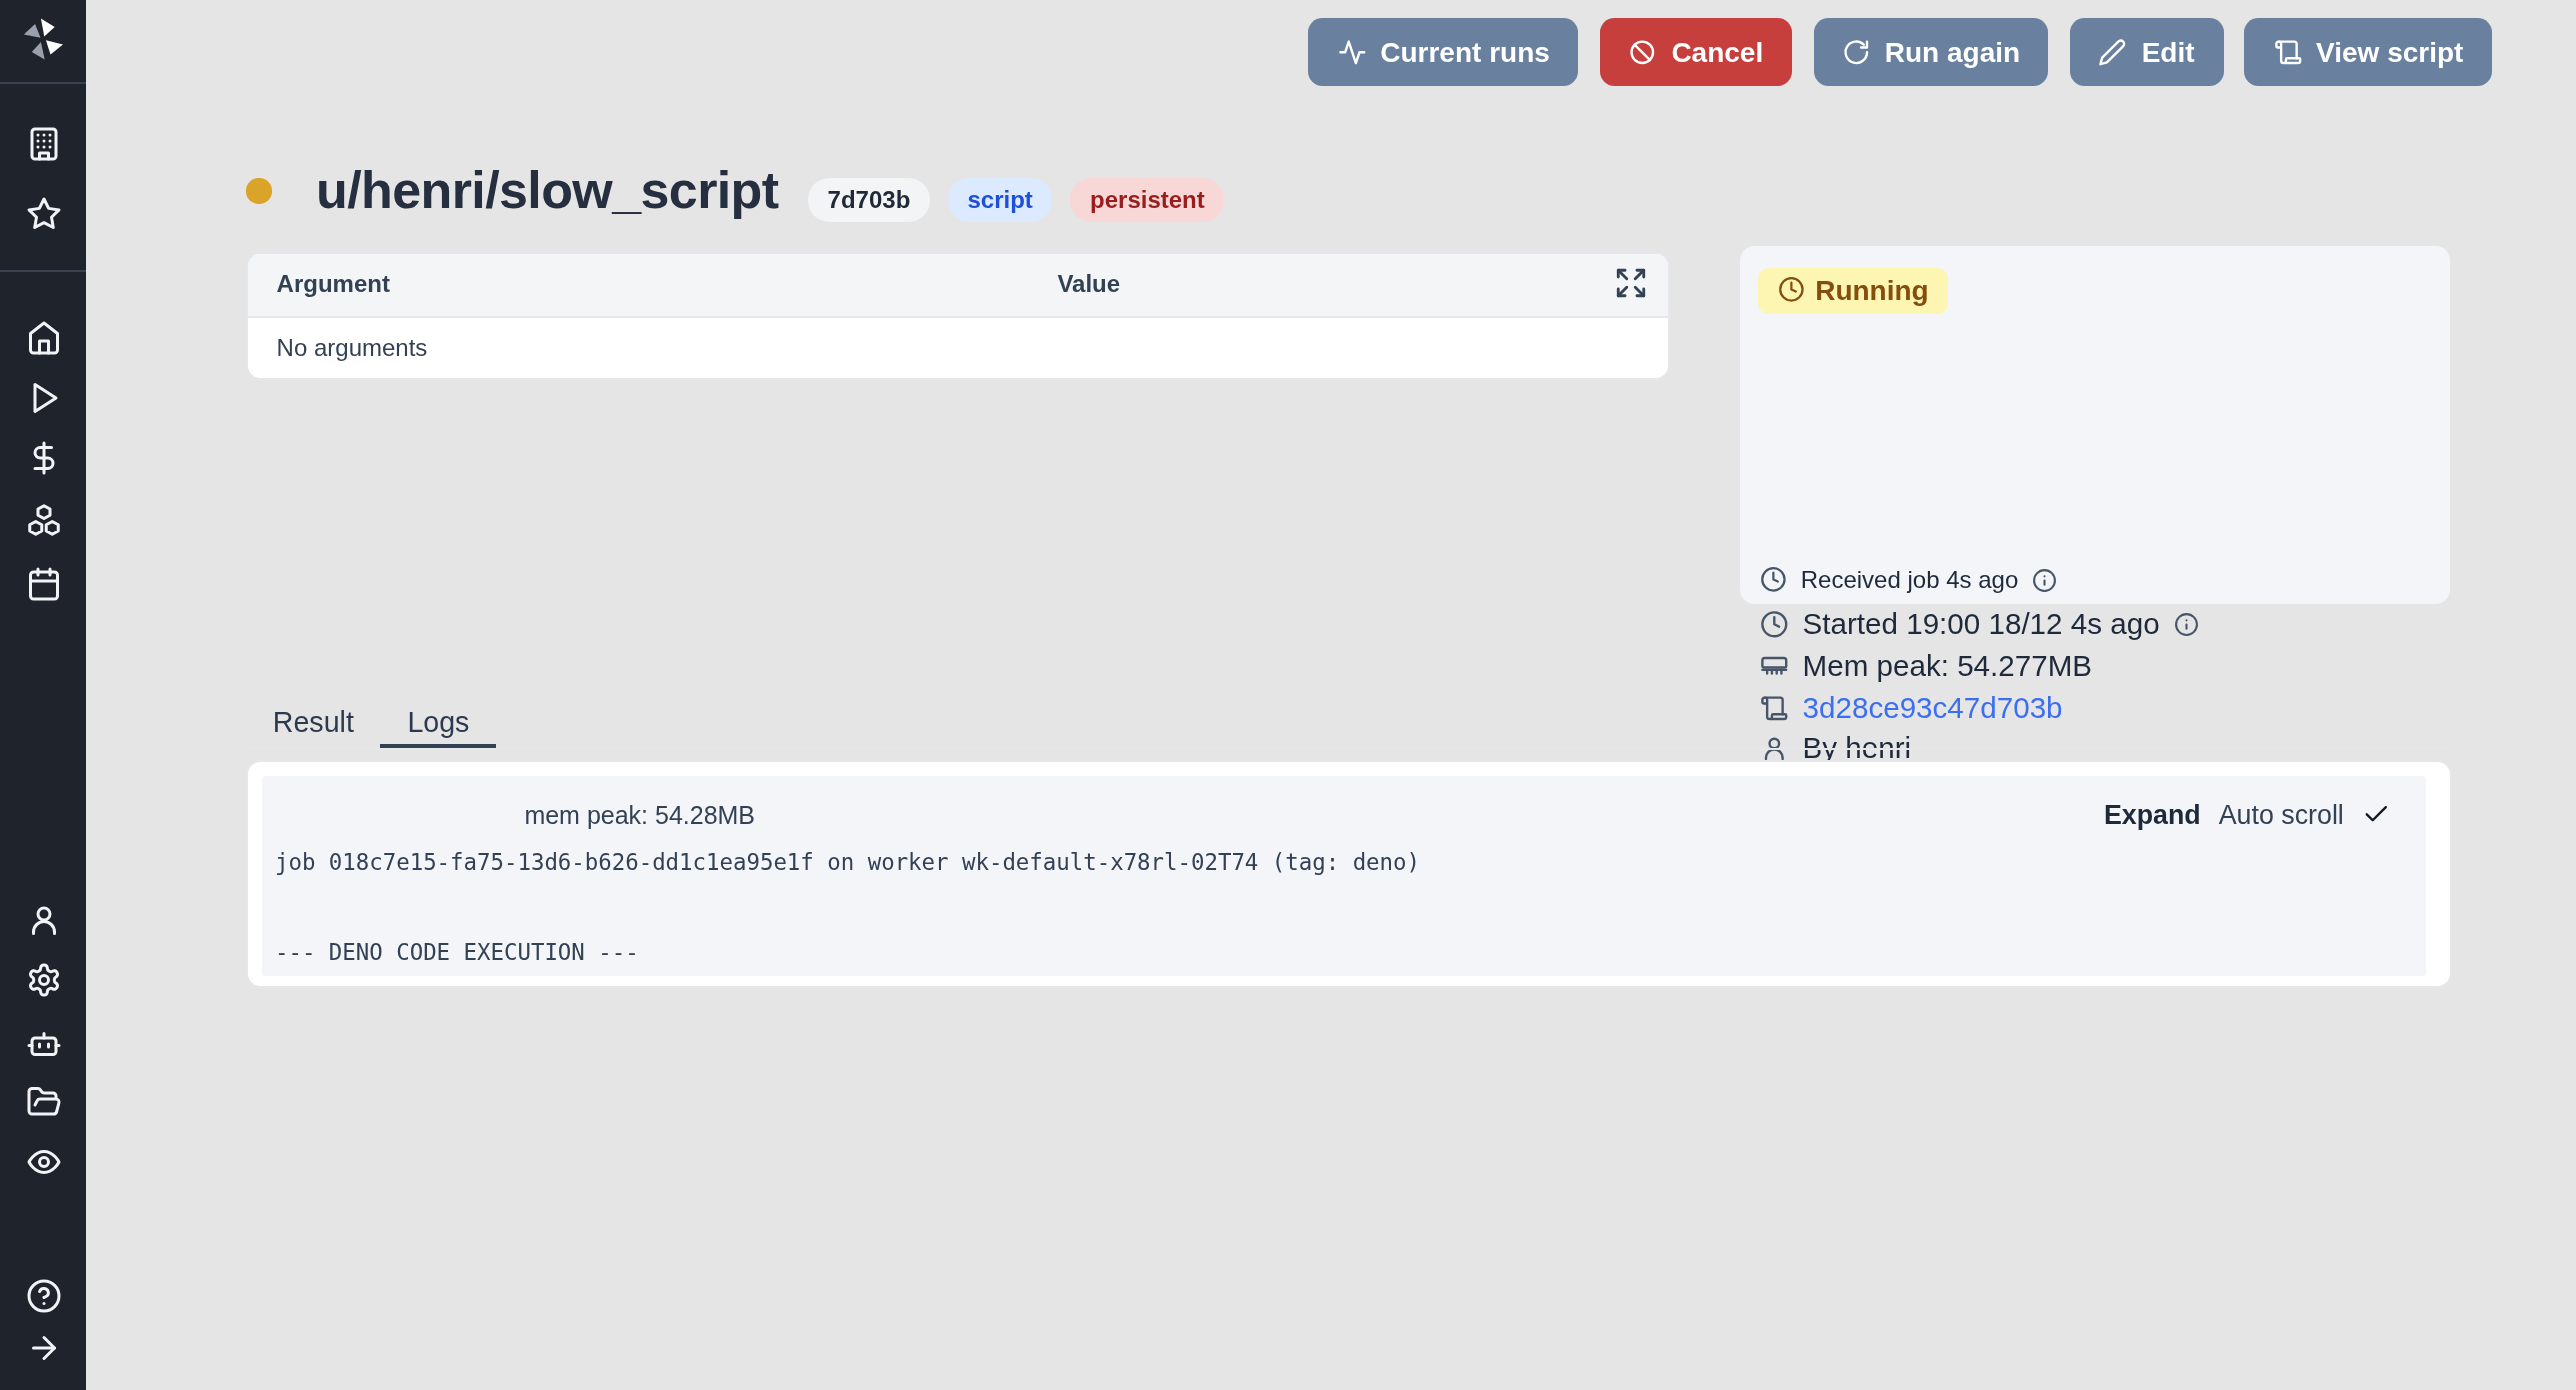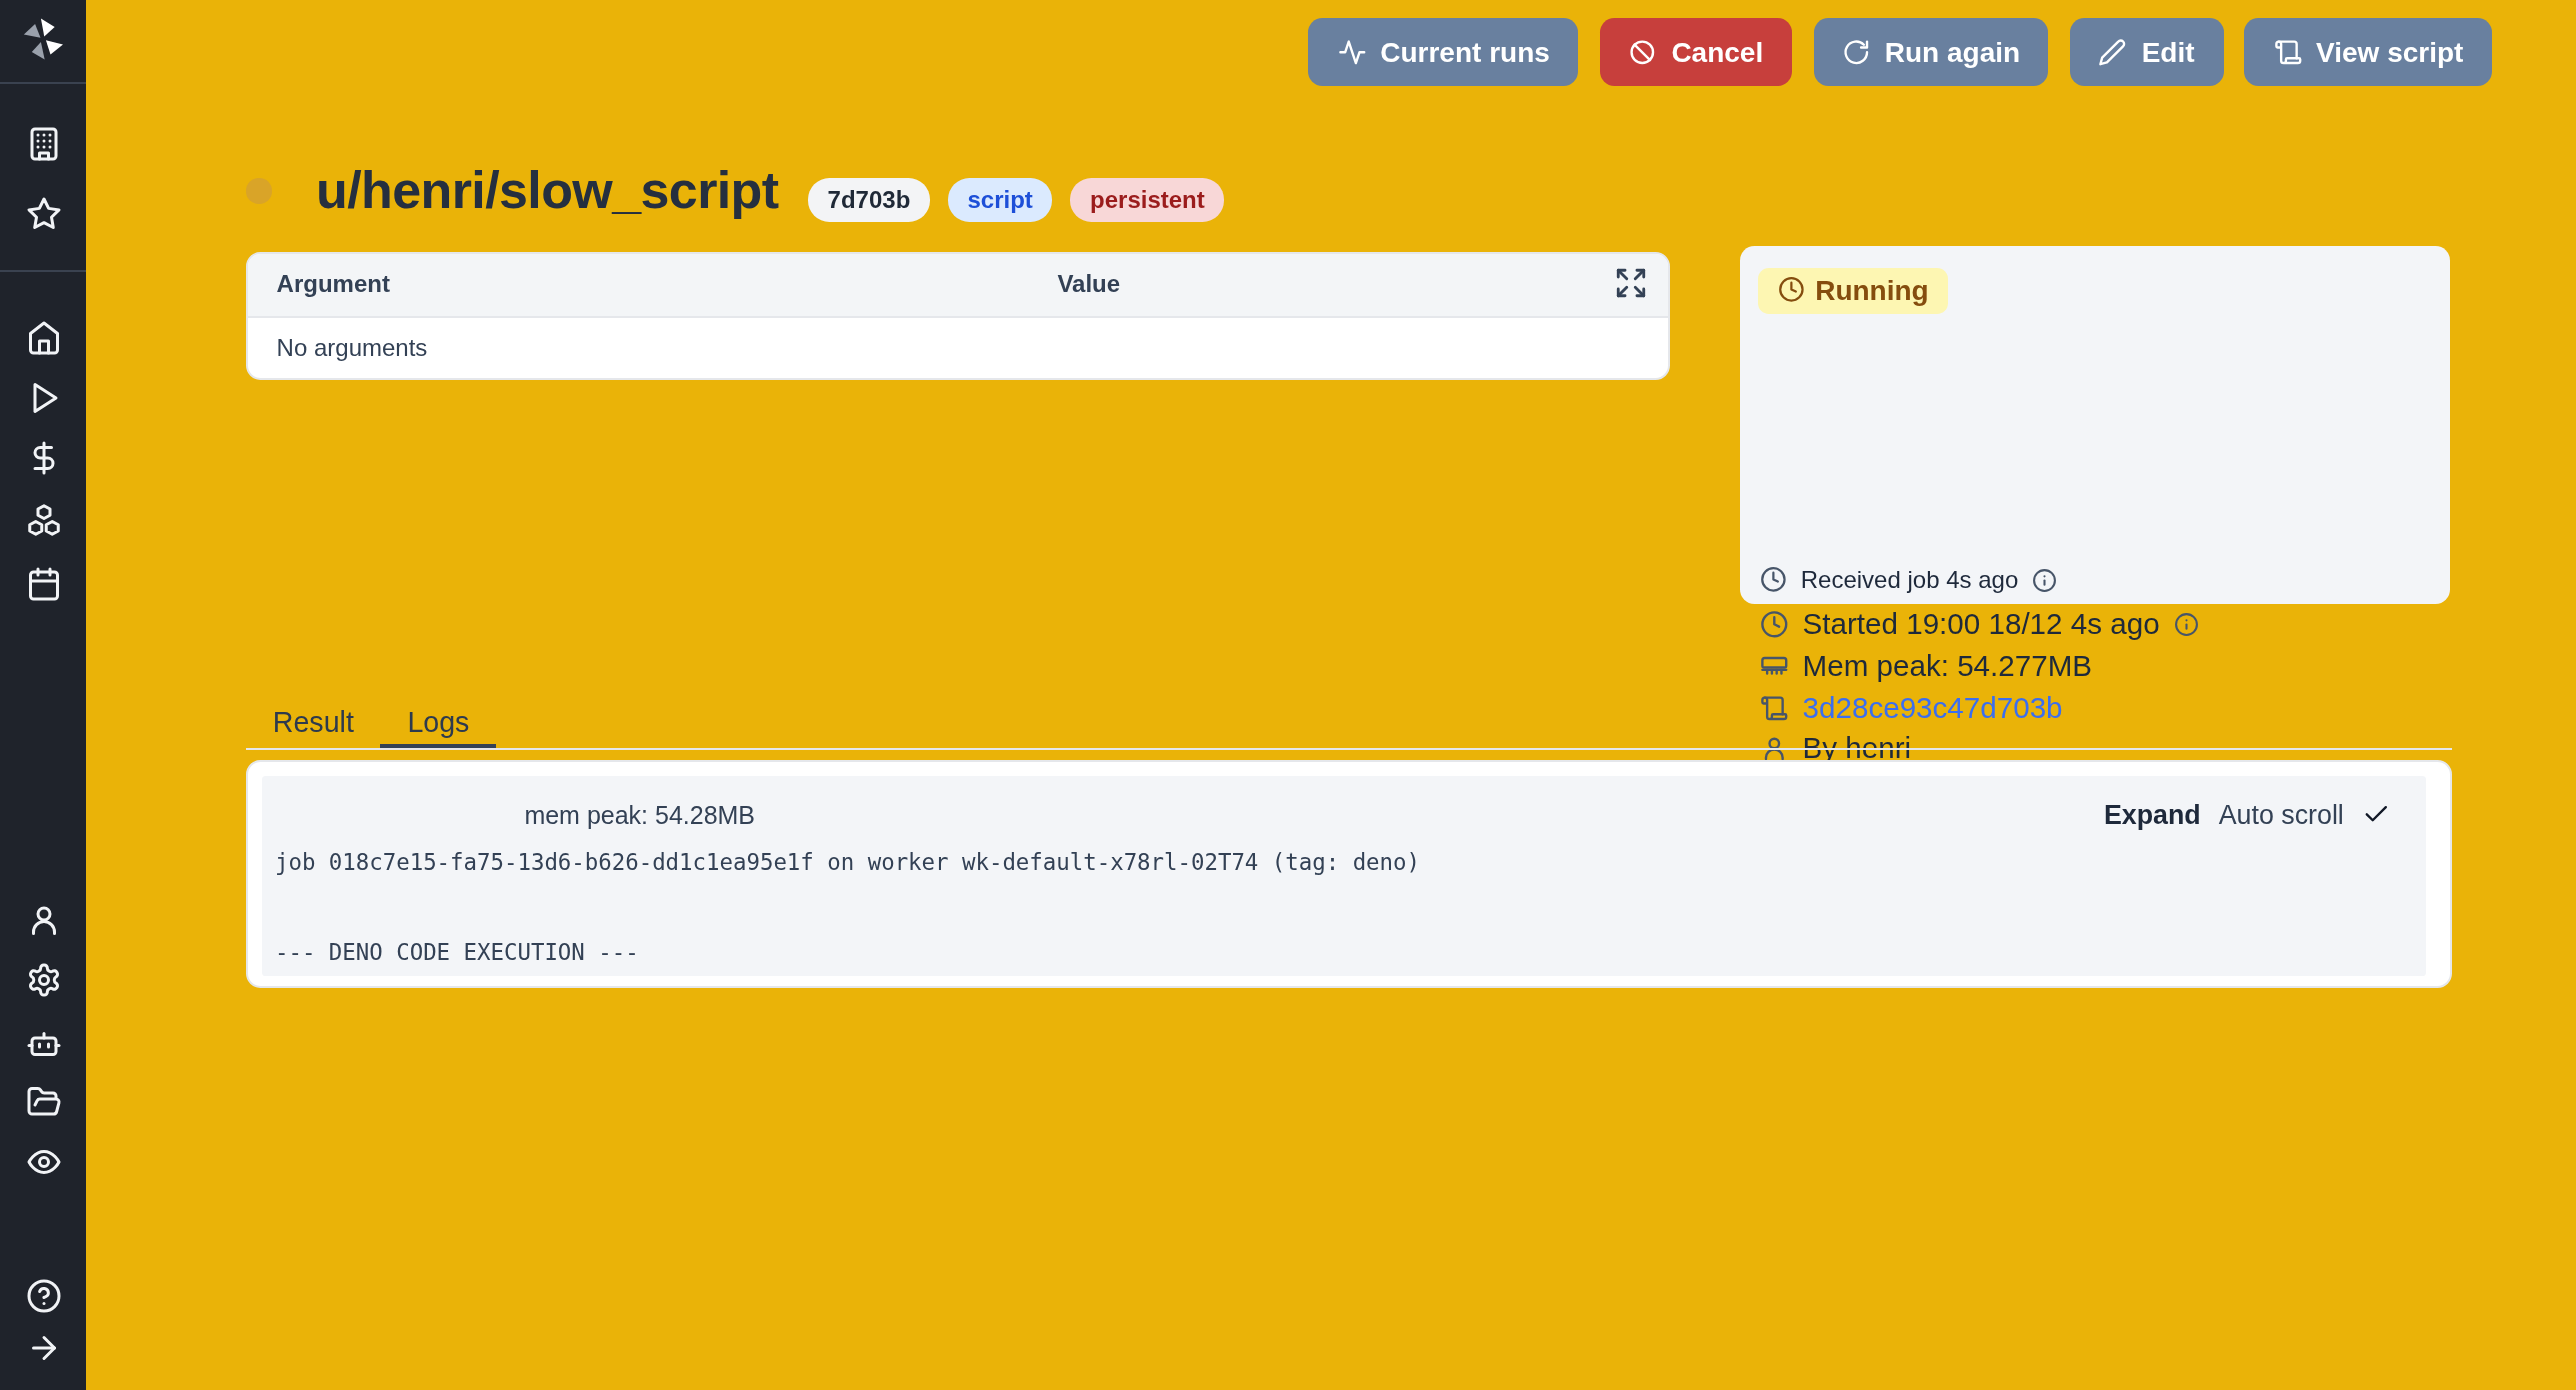--- a/index.html
+++ b/index.html
@@ -1,16 +1,16 @@
 <!DOCTYPE html>
 <html style="font-size:14.3px"><head>
 <meta charset="utf-8">
 <style>
   html,body{margin:0;padding:0;background:#fff;}
-  .stage{position:relative;width:2576px;height:1391px;overflow:hidden;background:#eab308;}
+  .stage{position:relative;width:2576px;height:1391px;overflow:hidden;background:#e5e5e5;}
   .viewport{position:absolute;top:0;left:0;width:1288px;height:696px;
     transform:scale(2);transform-origin:0 0;
     font-family:"Liberation Sans","DejaVu Sans",sans-serif;color:#1e293b;}
   svg{display:block;}
   .ic{stroke:currentColor;fill:none;stroke-width:2;stroke-linecap:round;stroke-linejoin:round;}
 
   
   .sidebar{position:absolute;left:0;top:0;width:43px;height:696px;background:#1f232b;}
   .side-item{position:absolute;left:12.5px;width:18px;height:18px;color:#f1f3f6;cursor:pointer;}
   .side-div{position:absolute;left:0;width:43px;height:0.9px;background:#3a4250;}

